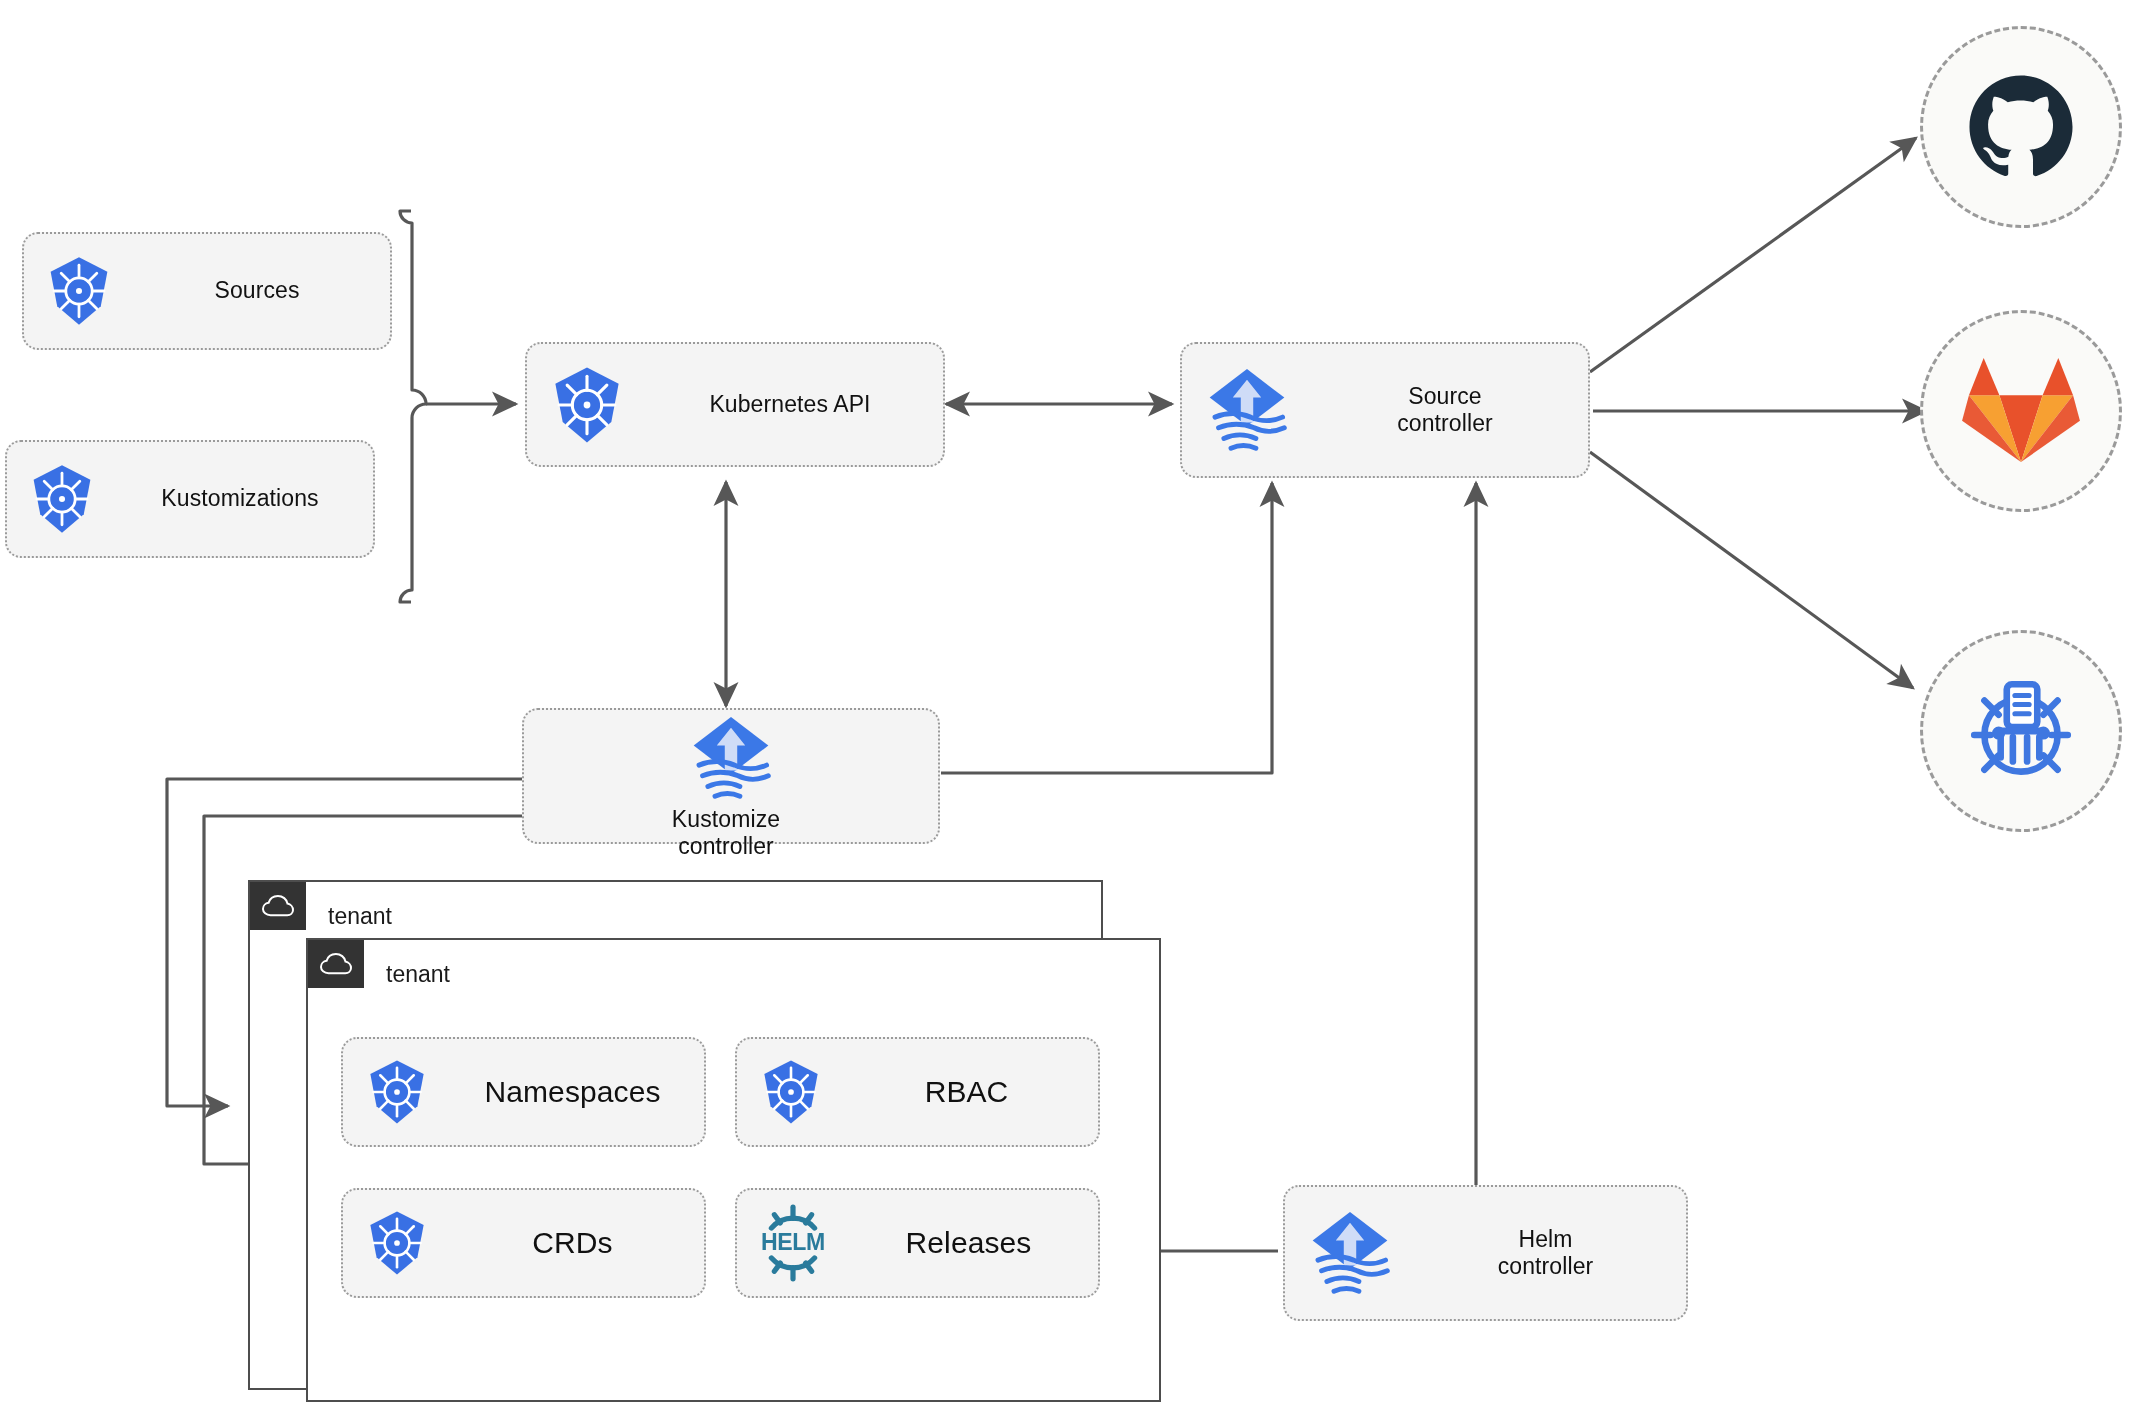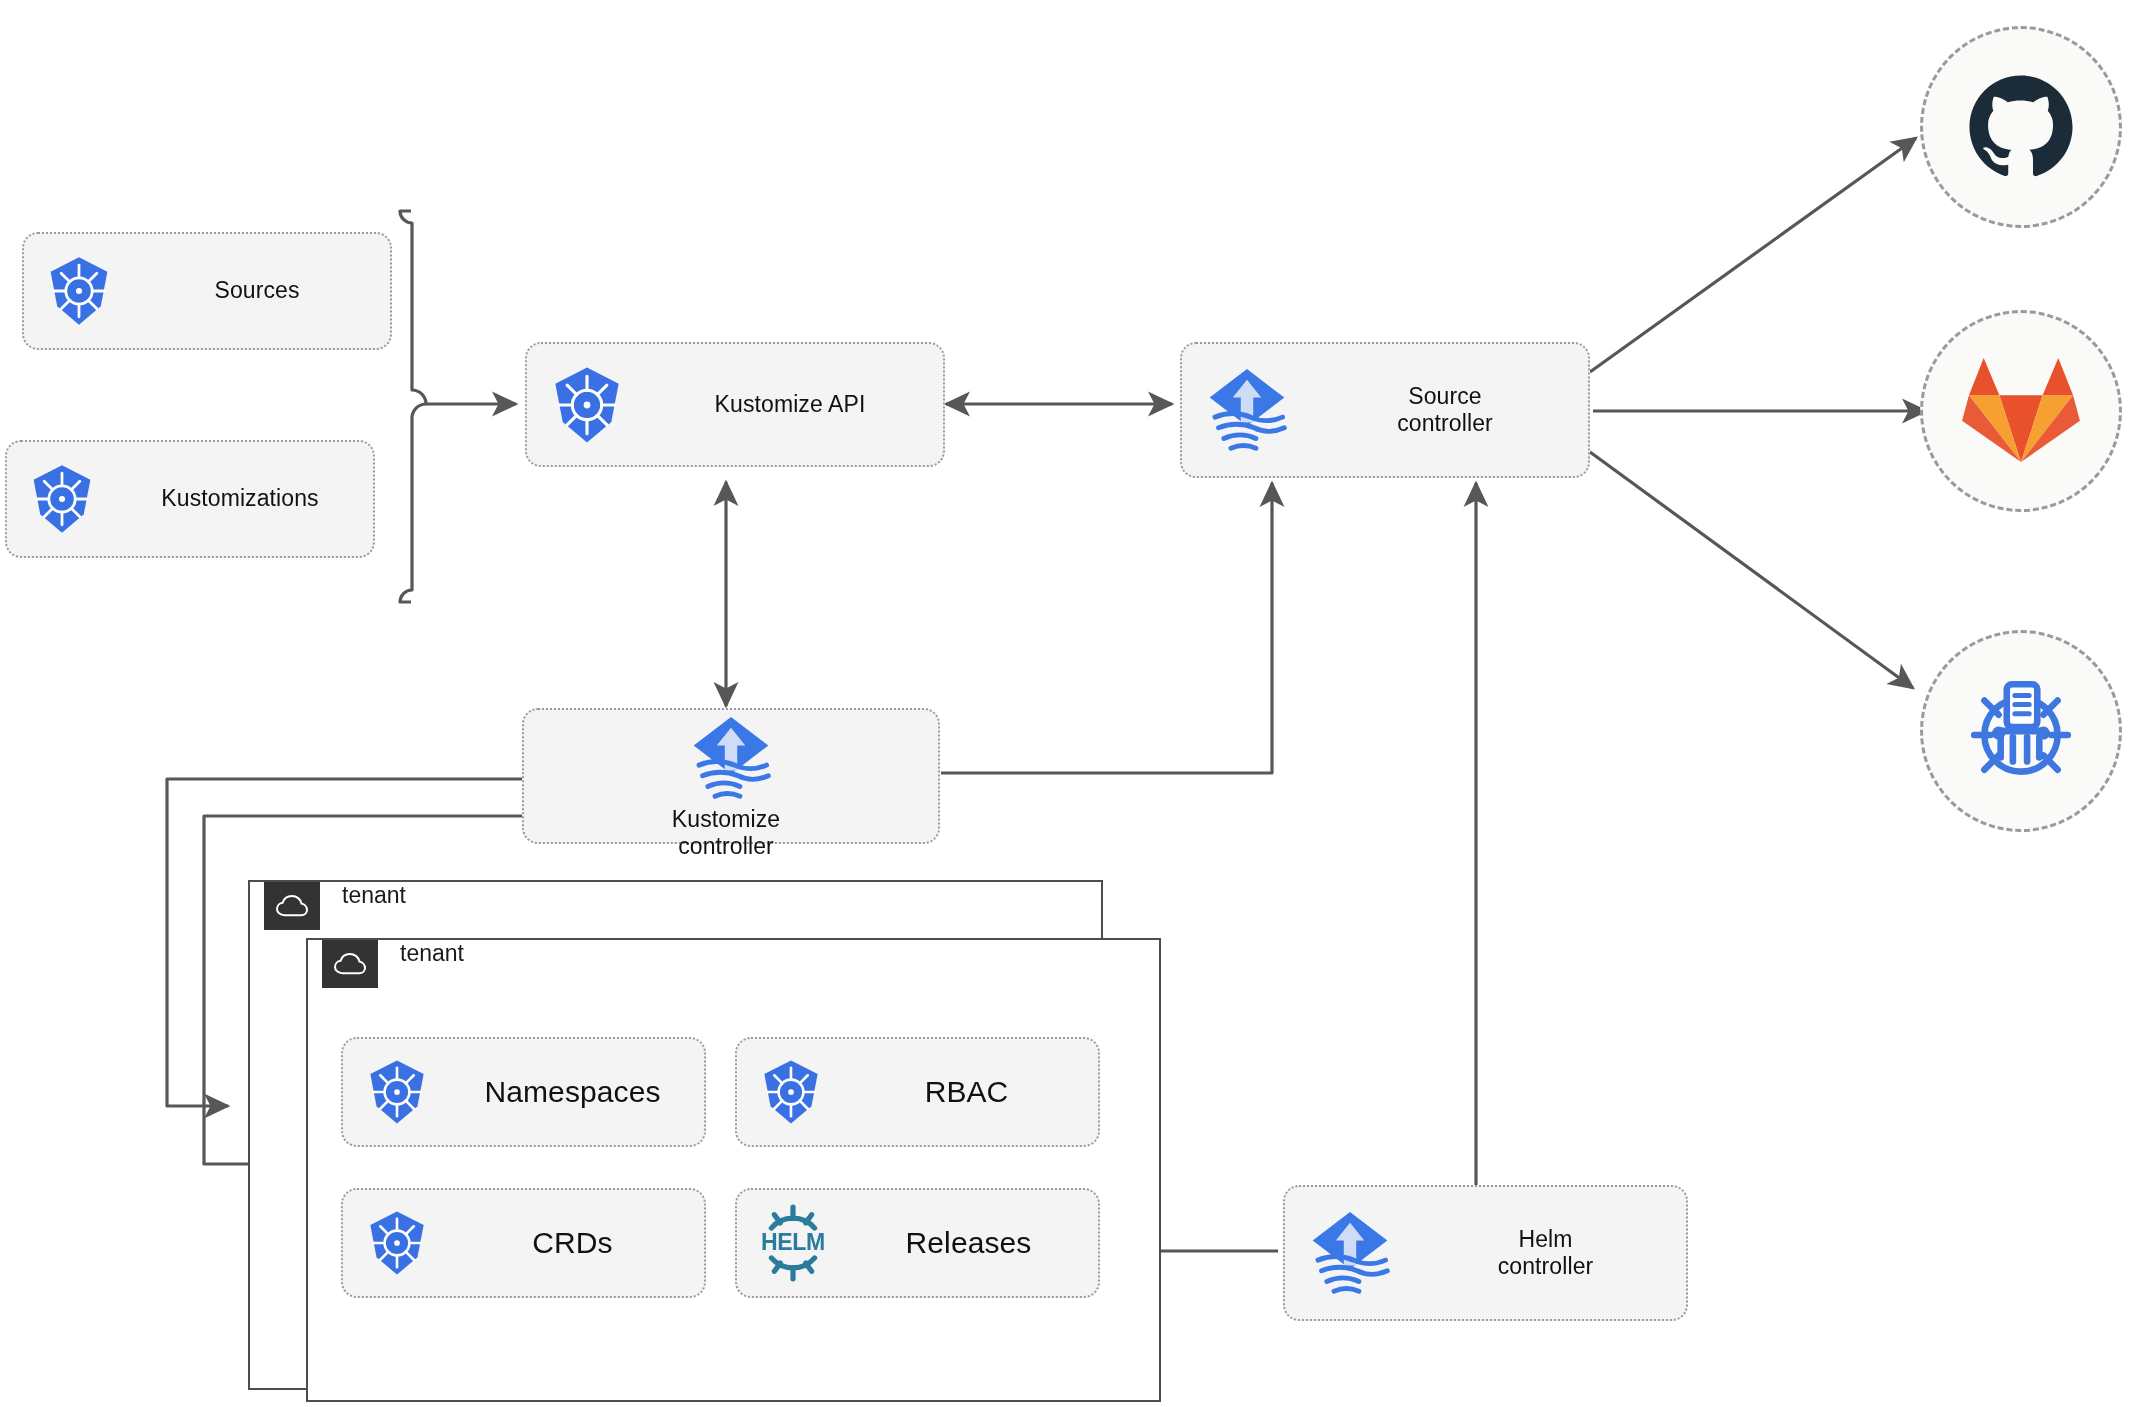--- a/index.html
+++ b/index.html
@@ -22,21 +22,21 @@
     font-size:23px;line-height:1.18;letter-spacing:.1px;
     padding-right:10px;
   }
   .node.small .lbl{font-size:30px;}
 
   
   .tenant{
     position:absolute;background:#ffffff;border:2.5px solid #4d4d4d;box-sizing:border-box;
   }
   .tenant-head{
-    position:absolute;top:0;left:14px;height:48px;display:flex;align-items:flex-start;
+    position:absolute;top:0;left:0;height:48px;display:flex;align-items:flex-end;
   }
   .tenant-chip{
     width:56px;height:48px;background:#333333;display:flex;align-items:center;justify-content:center;
   }
   .tenant-title{
     font-size:23px;color:#1a1a1a;padding-left:22px;white-space:nowrap;
   }
 
   
   .circ{
@@ -166,21 +166,21 @@
             <path d="M50 73 L50 92"></path>
           <path d="M30 53 L12 53"></path>
             <path d="M70 53 L88 53"></path>
           <path d="M36 39 L23 26"></path>
             <path d="M64 39 L77 26"></path>
           <path d="M36 67 L23 80"></path>
             <path d="M64 67 L77 80"></path>
         </g>
       </svg>
     </div>
-    <div class="lbl">Kustomize API</div>
+    <div class="lbl">Kubernetes API</div>
   </div>
 
   <div class="node" style="left:1180px;top:342px;width:410px;height:136px;justify-content:center;">
     <div class="ico" style="width:130px;">
       <svg width="90" height="96" viewBox="0 0 100 108">
         <path d="M50 8 L92 40 L50 72 L8 40 Z" fill="#3B78E7"></path>
         <path d="M50 20 L66 40 L57 40 L57 68 L43 68 L43 40 L34 40 Z" fill="#cfdcf7"></path>
         <g fill="none" stroke="#3B78E7" stroke-width="5.5" stroke-linecap="round">
           <path d="M14 62 Q34 54 54 62 Q72 70 90 62"></path>
           <path d="M18 74 Q38 66 58 74 Q74 82 92 74"></path>

